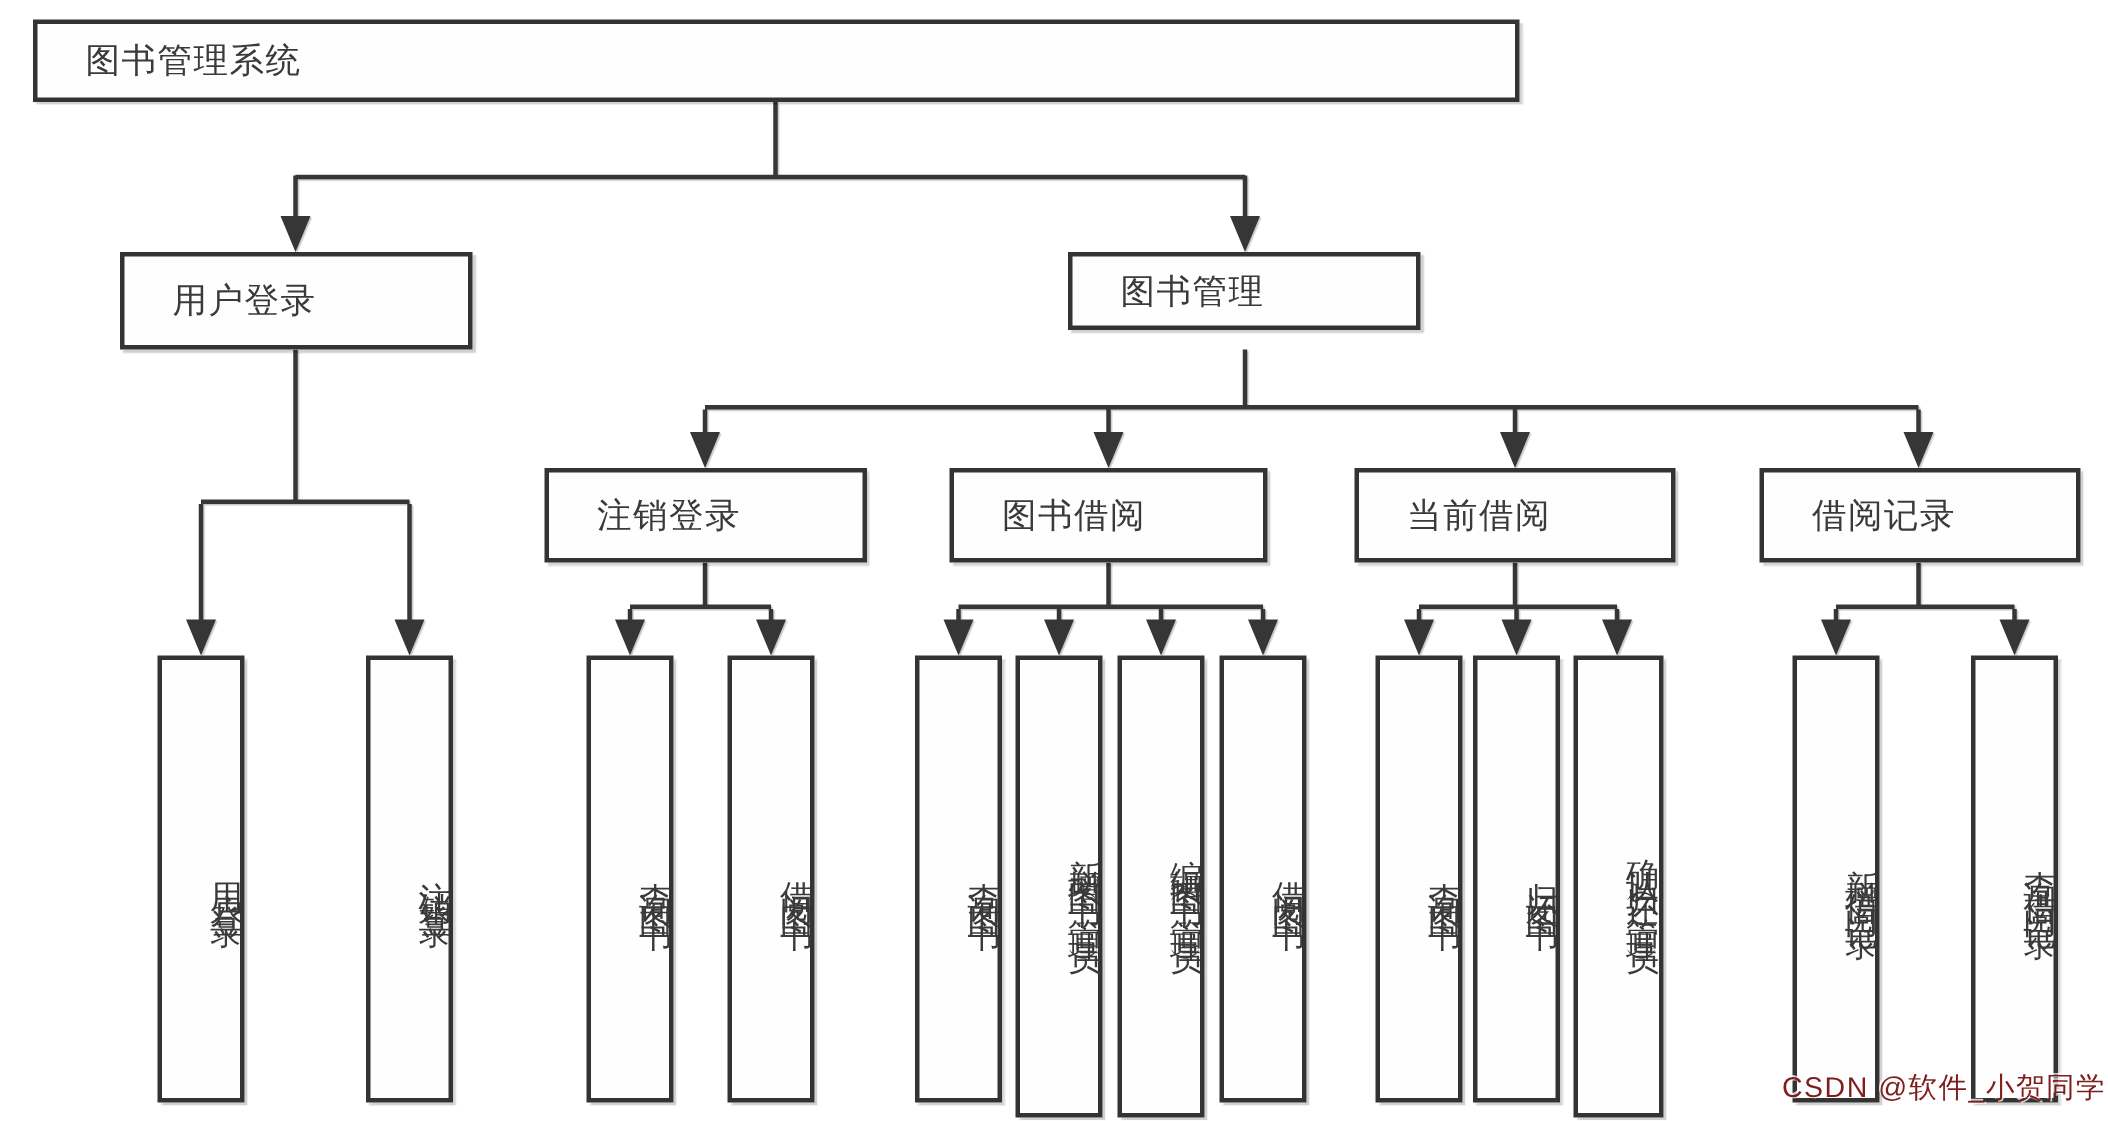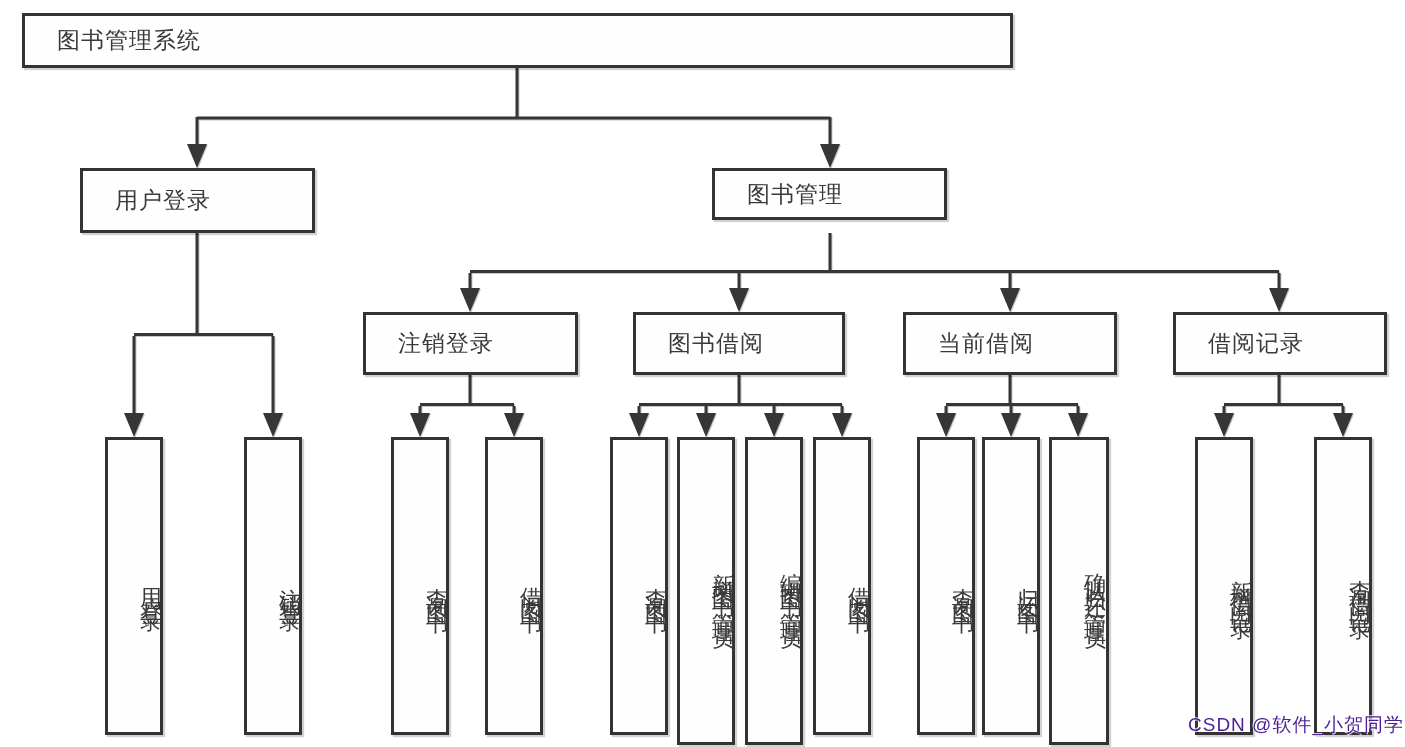--- a/index.html
+++ b/index.html
@@ -54,21 +54,21 @@
     letter-spacing: 8px;
     color: #3a3a3a;
     line-height: 1;
   }
   .watermark {
     position: absolute;
     left: 1188px;
     top: 712px;
     z-index: 5;
     font-size: 19px;
-    color: #4c1d95;
+    color: #7f1d1d;
     letter-spacing: 1px;
     white-space: nowrap;
     text-shadow: 1px 1px 0 rgba(255,255,255,0.8), -1px -1px 0 rgba(255,255,255,0.8);
   }
 </style>
 </head>
 <body>
 
 <div id="canvas">
 

